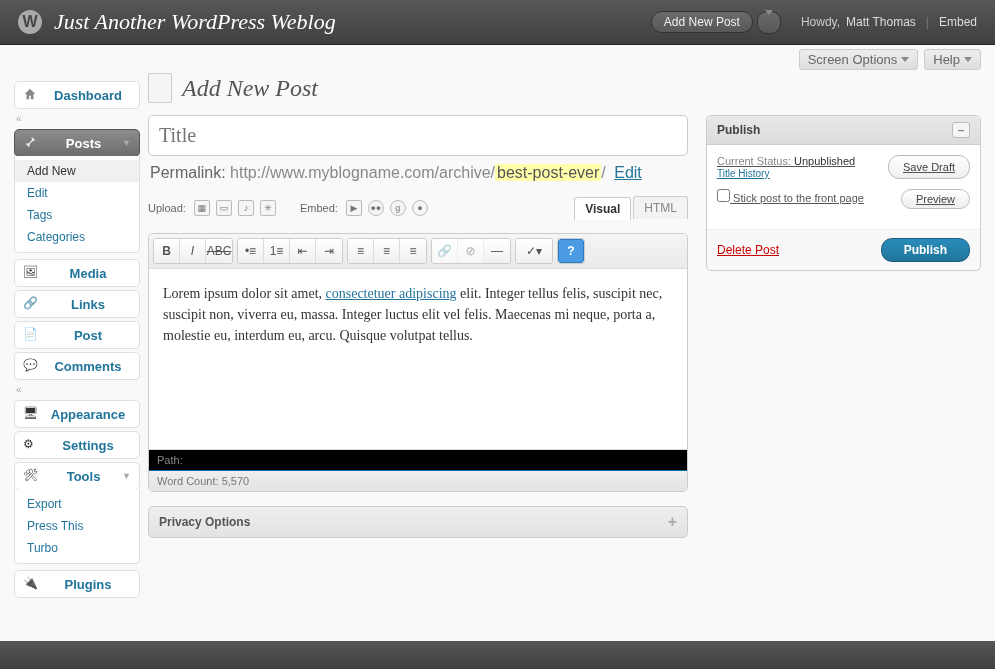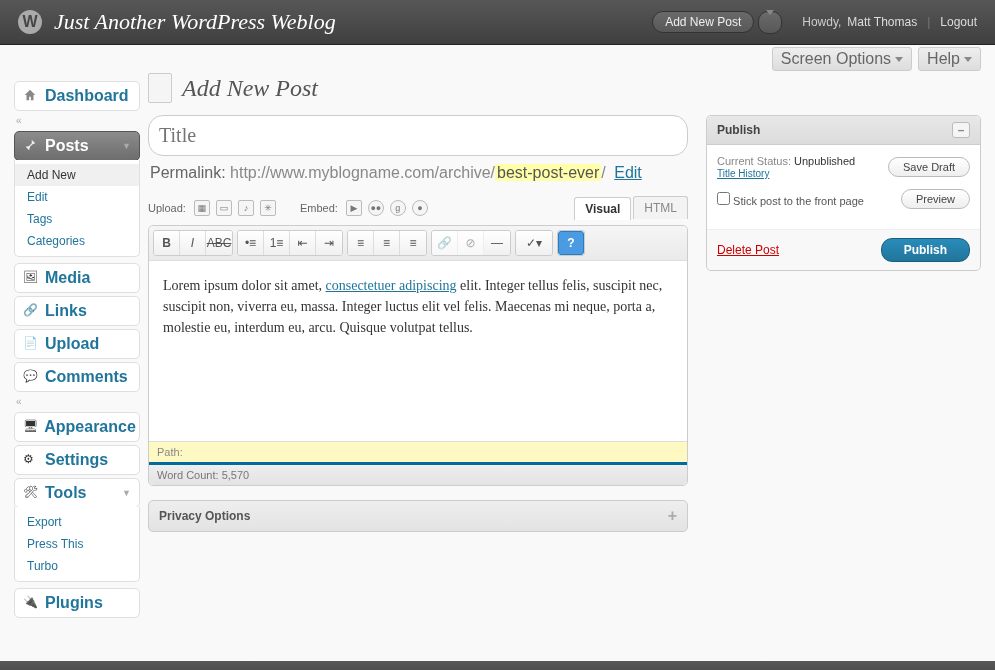--- a/index.html
+++ b/index.html
@@ -11,59 +11,59 @@
 .wp-logo { width: 24px; height: 24px; background: #aaa; border-radius: 50%; margin-right: 12px; display: flex; align-items: center; justify-content: center; color: #464646; font-weight: bold; font-size: 16px; }
 .site-title { color: #fff; font-family: Georgia, serif; font-size: 22px; font-style: italic; font-weight: normal; flex: 1; }
 .header-btn { background: linear-gradient(#6a6a6a, #585858); border: 1px solid #333; border-radius: 12px; padding: 3px 12px; color: #eee; font-size: 12px; margin-right: 4px; cursor: pointer; display: inline-flex; align-items: center; }
 .header-btn-drop { background: linear-gradient(#6a6a6a,#585858); border: 1px solid #333; border-radius: 10px; padding: 3px 7px; color: #ccc; cursor: pointer; }
 .header-right { color: #ccc; font-size: 12px; display: flex; align-items: center; gap: 6px; }
 .header-right a { color: #ddd; }
 .header-sep { color: #777; margin: 0 4px; }
 
 
 .secbar { height: 28px; display: flex; justify-content: flex-end; align-items: center; padding: 0 14px; gap: 6px; }
-.secbtn { background: linear-gradient(#eee,#ddd); border: 1px solid #ccc; border-radius: 3px; padding: 2px 8px; font-size: 16px; color: #666; cursor: pointer; display: inline-flex; align-items: center; gap: 4px; }
+.secbtn { background: linear-gradient(#eee,#ddd); border: 1px solid #ccc; border-radius: 3px; padding: 2px 8px; font-size: 13px; color: #666; cursor: pointer; display: inline-flex; align-items: center; gap: 4px; }
 .tri-down { width: 0; height: 0; border-left: 4px solid transparent; border-right: 4px solid transparent; border-top: 5px solid #888; }
 
 
 .wrap { display: flex; align-items: flex-start; }
 .sidebar { width: 140px; padding: 8px 0 20px 14px; }
 .content { flex: 1; padding: 0 14px 20px 8px; }
 .menu-item { display: flex; align-items: center; background: #fff; border: 1px solid #dfdfdf; border-radius: 5px; padding: 5px 8px; margin-bottom: 3px; cursor: pointer; }
 .menu-item.active { background: linear-gradient(#8c8c8c, #6d6d6d); border-color: #555; color: #fff; }
-.menu-item .label { flex: 1; font-size: 16px; color: #21759B; font-weight: bold; }
+.menu-item .label { flex: 1; font-size: 13px; color: #21759B; font-weight: bold; text-align: center; }
 .menu-item.active .label { color: #fff; }
 .menu-item .exp { color: #aaa; font-size: 9px; }
 .menu-icon { width: 16px; height: 16px; margin-right: 6px; display: inline-block; }
 .submenu { background: #fff; border: 1px solid #dfdfdf; border-top: none; border-radius: 0 0 5px 5px; margin: -4px 0 6px 0; padding: 4px 0; }
 .submenu-item { padding: 4px 10px 4px 12px; font-size: 12px; color: #21759B; cursor: pointer; }
 .submenu-item.current { background: #f0f0f0; color: #333; font-weight: normal; }
 .collapse-arrow { width: 12px; height: 12px; margin: 4px 0 4px 2px; color: #aaa; font-size: 10px; cursor: pointer; }
 
 
 .page-head { display: flex; align-items: center; margin: 0 0 12px 0; }
 .page-icon { width: 24px; height: 30px; margin-right: 10px; border: 1px solid #ccc; border-radius: 2px; background: #f5f5f5; position: relative; }
 .page-title { font-family: Georgia, serif; font-style: italic; font-weight: normal; font-size: 24px; color: #555; }
 
 
 .main-cols { display: flex; gap: 18px; align-items: flex-start; }
 .main-col { flex: 1; }
 .side-col { width: 275px; }
 
 
-.title-input { width: 100%; border: 1px solid #ccc; border-radius: 15px; padding: 8px 10px; font-size: 20px; color: #888; font-family: Georgia, serif; background: #fff; }
+.title-input { width: 100%; border: 1px solid #ccc; border-radius: 5px; padding: 8px 10px; font-size: 20px; color: #888; font-family: Georgia, serif; background: #fff; }
 
 
 .permalink { margin: 8px 2px 14px; font-size: 16px; color: #666; }
 .permalink .url { color: #888; }
 .permalink .slug { background: #FFFFAA; padding: 0 2px; color: #555; }
 .permalink .edit-link { color: #21759B; text-decoration: underline; margin-left: 4px; }
 
 
-.upload-bar { display: flex; align-items: center; margin-bottom: 6px; font-size: 11px; color: #666; }
+.upload-bar { display: flex; align-items: center; margin-bottom: 14px; font-size: 11px; color: #666; }
 .upload-bar .lbl { margin-right: 8px; }
 .up-icon { width: 16px; height: 16px; border: 1px solid #bbb; border-radius: 2px; margin-right: 6px; cursor: pointer; background: #f5f5f5; display: inline-flex; align-items: center; justify-content: center; font-size: 9px; color: #777; }
 .up-icon.round { border-radius: 50%; }
 .upload-bar .spacer { width: 18px; }
 .tabs { margin-left: auto; display: flex; }
 .tab { border: 1px solid #ccc; border-bottom: none; padding: 4px 10px; font-size: 12px; color: #888; background: #f3f3f3; border-radius: 3px 3px 0 0; margin-left: 2px; cursor: pointer; }
 .tab.active { background: #fff; color: #333; font-weight: bold; position: relative; top: 1px; }
 
 
 .editor-box { border: 1px solid #ccc; border-radius: 5px; background: #fff; }
@@ -72,29 +72,29 @@
 .tb-btn { width: 26px; height: 24px; border-right: 1px solid #ddd; display: flex; align-items: center; justify-content: center; cursor: pointer; font-size: 12px; color: #555; background: linear-gradient(#fff,#f0f0f0); }
 .tb-btn:last-child { border-right: none; }
 .tb-btn.disabled { opacity: 0.5; }
 .tb-btn.help { background: #4a9be1; color: #fff; border-radius: 3px; border: 1px solid #2a7bc1; font-weight: bold; }
 
 .editor-content { padding: 14px 14px 60px; font-family: Georgia, serif; font-size: 14px; line-height: 1.5; color: #333; min-height: 180px; }
 .editor-content p { margin-bottom: 12px; }
 .editor-content a { color: #21759B; text-decoration: underline; }
 
 .editor-footer { border-top: 1px solid #ddd; }
-.path-row { padding: 4px 8px; font-size: 11px; color: #888; background: #fef9c3; border-bottom: 3px solid #0369a1; }
+.path-row { padding: 4px 8px; font-size: 11px; color: #888; background: #000000; border-bottom: 1px solid #0369a1; }
 .wc-row { padding: 4px 8px; font-size: 11px; color: #777; background: linear-gradient(#eee,#e3e3e3); border-radius: 0 0 5px 5px; }
 
 
 .panel { border: 1px solid #ccc; border-radius: 5px; margin-bottom: 14px; background: #fff; }
 .panel-head { background: linear-gradient(#e8e8e8,#dcdcdc); border-bottom: 1px solid #ccc; border-radius: 5px 5px 0 0; padding: 6px 10px; font-weight: bold; color: #444; display: flex; align-items: center; }
 .panel-head .toggle { margin-left: auto; width: 18px; height: 16px; border: 1px solid #bbb; border-radius: 3px; background: #f5f5f5; display: flex; align-items: center; justify-content: center; color: #888; font-size: 12px; cursor: pointer; }
 .panel-body { padding: 10px; font-size: 11px; color: #555; }
-.panel-row { display: flex; align-items: center; margin-bottom: 10px; }
+.panel-row { display: flex; margin-bottom: 10px; text-decoration: underline; }
 .panel-row .txt { flex: 1; }
 .panel-row .lbl { color: #888; }
 .panel-row .val { color: #333; }
 .panel-btn { background: linear-gradient(#fff,#eee); border: 1px solid #bbb; border-radius: 11px; padding: 3px 14px; font-size: 11px; color: #444; cursor: pointer; }
 .sublink { color: #21759B; text-decoration: underline; font-size: 10px; }
 .panel-actions { border-top: 1px solid #eee; background: #f8f8f8; padding: 8px 10px; display: flex; align-items: center; border-radius: 0 0 5px 5px; }
 .delete-link { color: #c00; text-decoration: underline; cursor: pointer; }
 .publish-btn { margin-left: auto; background: linear-gradient(#298CBA,#21759B); border: 1px solid #1a5e7e; color: #fff; border-radius: 11px; padding: 4px 22px; font-size: 12px; cursor: pointer; font-weight: bold; }
 
 
@@ -115,21 +115,21 @@
   <div class="wp-logo">W</div>
   <div class="site-title">Just Another WordPress Weblog</div>
   <button class="header-btn">
       <span>Add New Post</span>
     </button>
   <button class="header-btn-drop"><span class="tri-down"></span></button>
   <div class="header-right" style="margin-left:20px;">
     <span>Howdy,</span>
     <a href="#">Matt Thomas</a>
     <span class="header-sep">|</span>
-    <a href="#">Logout</a>
+    <a href="#">Embed</a>
   </div>
 </div>
 
 <div class="secbar">
   <button class="secbtn">
       <span>Screen Options</span>
       <span class="tri-down"></span>
     </button>
   <button class="secbtn">
       <span>Help</span>
@@ -165,21 +165,21 @@
     <div class="menu-item">
         <span class="menu-icon">🖼</span>
         <span class="label">Media</span>
       </div>
     <div class="menu-item">
         <span class="menu-icon">🔗</span>
         <span class="label">Links</span>
       </div>
     <div class="menu-item">
         <span class="menu-icon">📄</span>
-        <span class="label">Upload</span>
+        <span class="label">Post</span>
       </div>
     <div class="menu-item">
         <span class="menu-icon">💬</span>
         <span class="label">Comments</span>
       </div>
     <div class="collapse-arrow">«</div>
 
     <div class="menu-item">
         <span class="menu-icon">🖥</span>
         <span class="label">Appearance</span>

